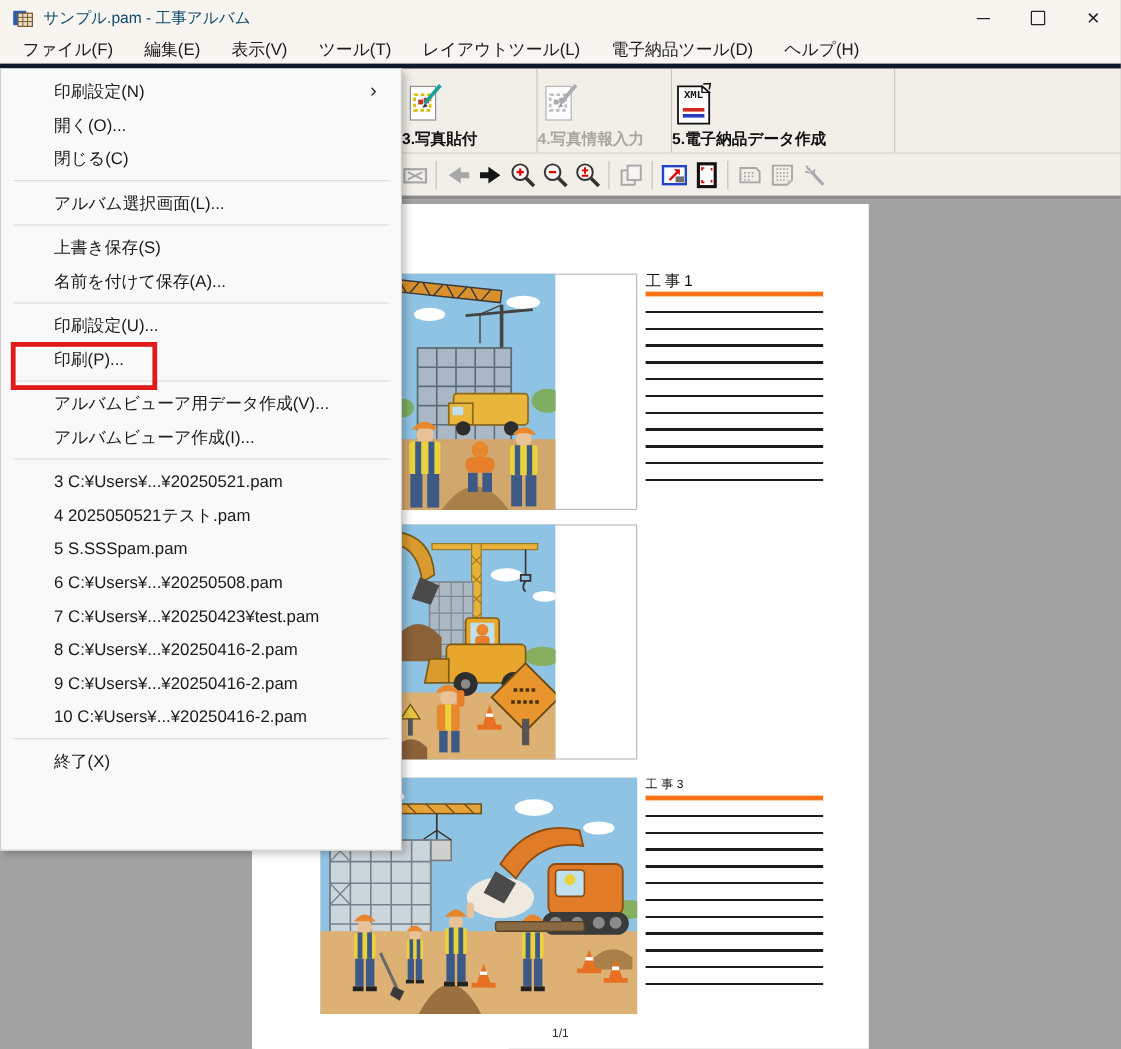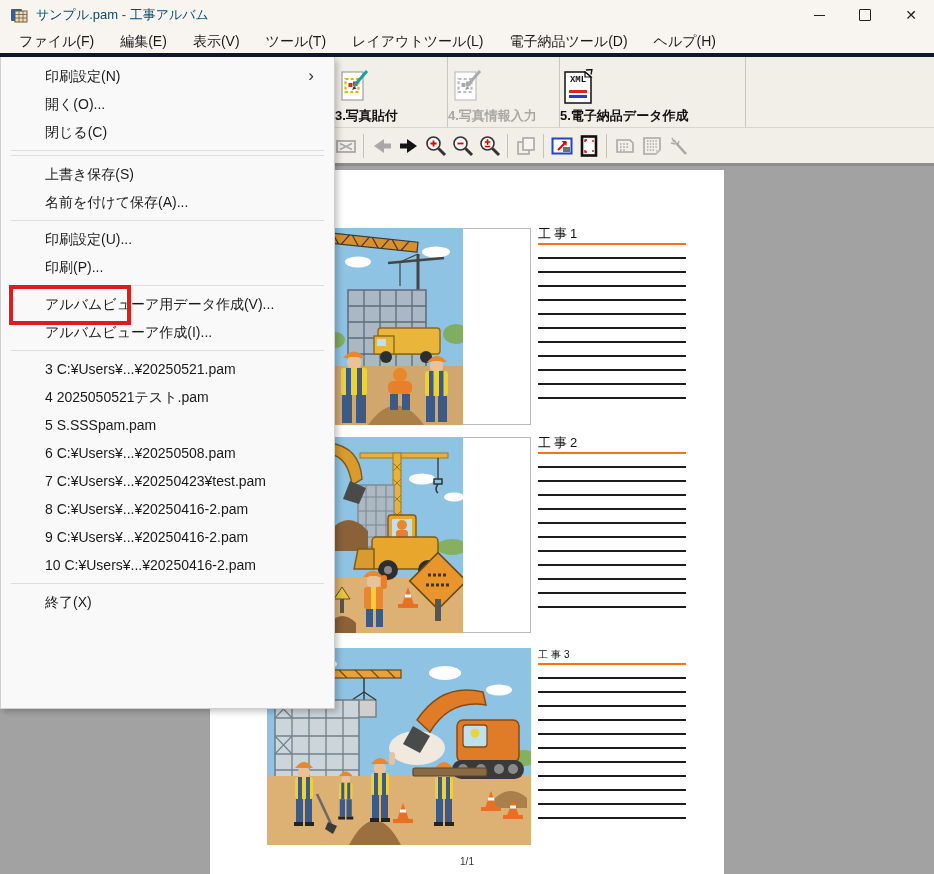--- a/index.html
+++ b/index.html
@@ -42,21 +42,21 @@
   .f2{top:267px;height:196px;}
   .f3{top:478px;height:197px;}
   .photo{position:absolute;display:block;}
   .ph1{left:120px;top:58px;width:133px;height:197px;}
   .ph2{left:120px;top:267px;width:133px;height:196px;}
   .ph3{left:57px;top:478px;width:264px;height:197px;}
   .tblock{position:absolute;left:328px;width:148px;}
   .t1{top:56px;}
   .t2{top:265px;}
   .t3{top:479px;}
-  .tblock .head{font-size:13px;color:#111;letter-spacing:3px;height:17px;line-height:15px;border-bottom:2px solid #f97316;}
+  .tblock .head{font-size:13px;color:#111;letter-spacing:3px;height:17px;line-height:15px;border-bottom:4px solid #f97316;}
   .t3 .head{font-size:10px;height:14px;line-height:12px;}
   .tblock .lines{height:154px;background:repeating-linear-gradient(to bottom,transparent 0 12px,#1c1c1c 12px 14px);}
   .pageno{position:absolute;left:0;top:686px;width:514px;text-align:center;font-size:10px;color:#333;}
   
   .filemenu{position:absolute;left:0;top:57px;width:335px;height:652px;background:#f9f9f9;border:1px solid #cfcfcf;border-top:none;box-sizing:border-box;box-shadow:3px 3px 6px rgba(0,0,0,.22);z-index:100;padding-top:5px;}
   .mi{height:28px;line-height:28px;padding-left:44px;font-size:14px;color:#1b1b1b;position:relative;white-space:nowrap;}
   .mi .subarrow{position:absolute;right:20px;top:0;font-size:17px;color:#333;}
   .msep{height:1px;background:#dddddd;margin:4px 10px;}
   .annot{position:absolute;left:8px;top:228px;width:122px;height:40px;border:4px solid #e01b1b;box-sizing:border-box;z-index:120;pointer-events:none;}
 </style>
@@ -374,41 +374,38 @@
         <rect x="214" y="159" width="20" height="4" fill="#e87022"></rect>
       <path d="M240 168 l6 -17 l6 17 z" fill="#e87022"></path>
         <path d="M243 159 h6" stroke="#fff" stroke-width="3"></path>
         <rect x="236" y="167" width="20" height="4" fill="#e87022"></rect>
     </svg>
 
     <div class="tblock t1">
       <div class="head">工事1</div>
       <div class="lines"></div>
     </div>
-    <div class="tblock t2">
-      <div class="head">工事2</div>
-      <div class="lines"></div>
-    </div>
     <div class="tblock t3">
       <div class="head">工事3</div>
       <div class="lines"></div>
     </div>
 
     <div class="pageno">1/1</div>
   </div>
 </div>
 
 <div class="filemenu">
   <div class="mi">
     <span>印刷設定(N)</span>
     <span class="subarrow">›</span>
   </div>
   <div class="mi"><span>開く(O)...</span></div>
   <div class="mi"><span>閉じる(C)</span></div>
   <div class="msep"></div>
+  <div class="mi"><span>アルバム選択画面(L)...</span></div>
   <div class="msep"></div>
   <div class="mi"><span>上書き保存(S)</span></div>
   <div class="mi"><span>名前を付けて保存(A)...</span></div>
   <div class="msep"></div>
   <div class="mi"><span>印刷設定(U)...</span></div>
   <div class="mi"><span>印刷(P)...</span></div>
   <div class="msep"></div>
   <div class="mi"><span>アルバムビューア用データ作成(V)...</span></div>
   <div class="mi"><span>アルバムビューア作成(I)...</span></div>
   <div class="msep"></div>

